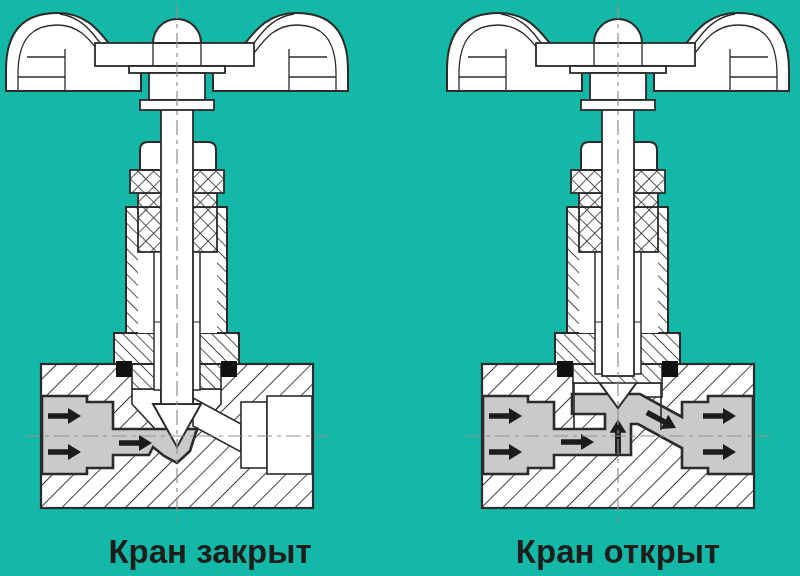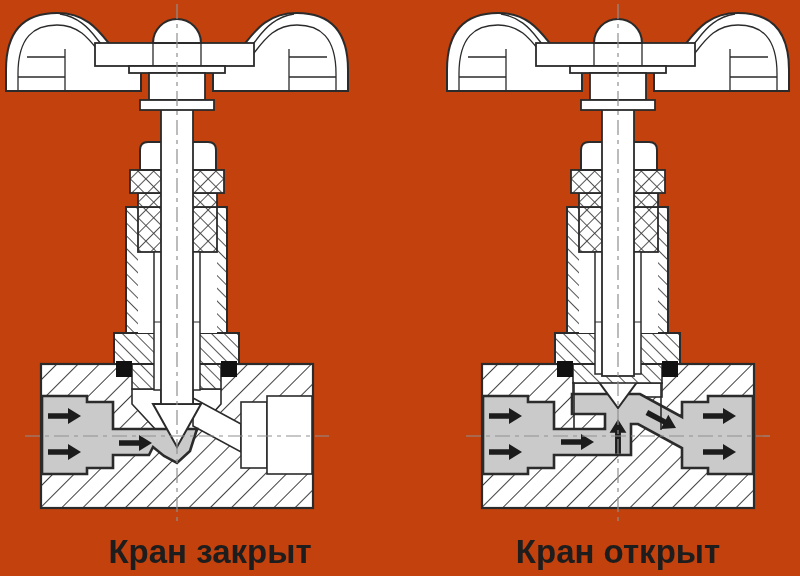--- a/index.html
+++ b/index.html
@@ -1,16 +1,16 @@
 <!DOCTYPE html>
 <html><head>
 <meta charset="utf-8">
 <style>
   html,body{margin:0;padding:0;background:#ffffff;}
-  #stage{position:relative;width:800px;height:576px;background:#c2410c;overflow:hidden;
+  #stage{position:relative;width:800px;height:576px;background:#14b8a6;overflow:hidden;
          font-family:"Liberation Sans",sans-serif;}
   svg{display:block;}
   .caption{font-family:"Liberation Sans","DejaVu Sans",sans-serif;font-weight:bold;
            font-size:33px;fill:#1d1d1d;}
 </style>
 </head>
 <body>
 
 <div id="stage">
 <svg id="dwg" width="800" height="576" viewBox="0 0 800 576">

